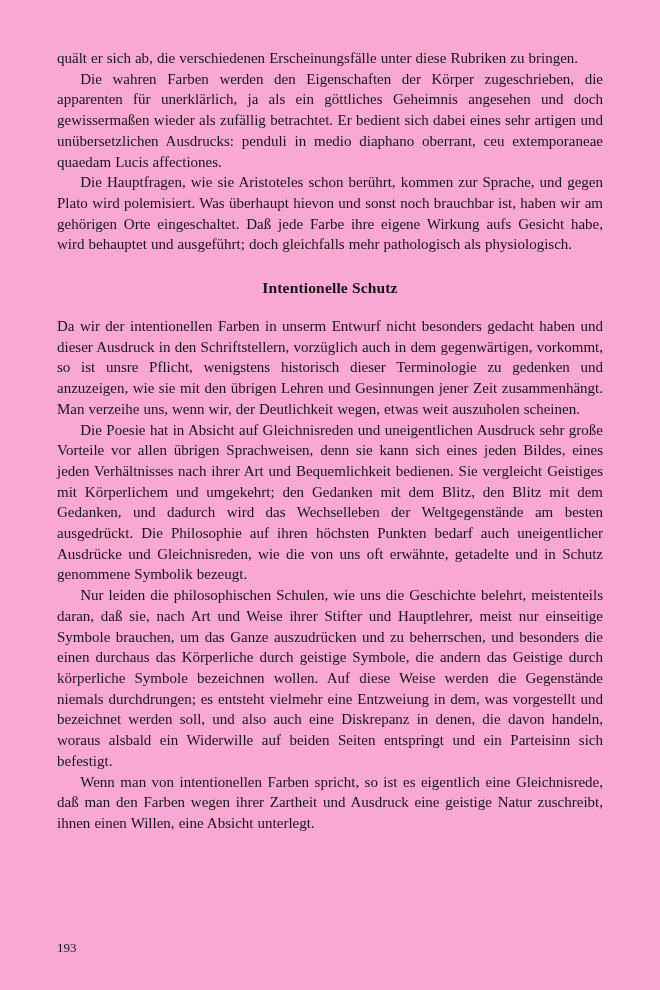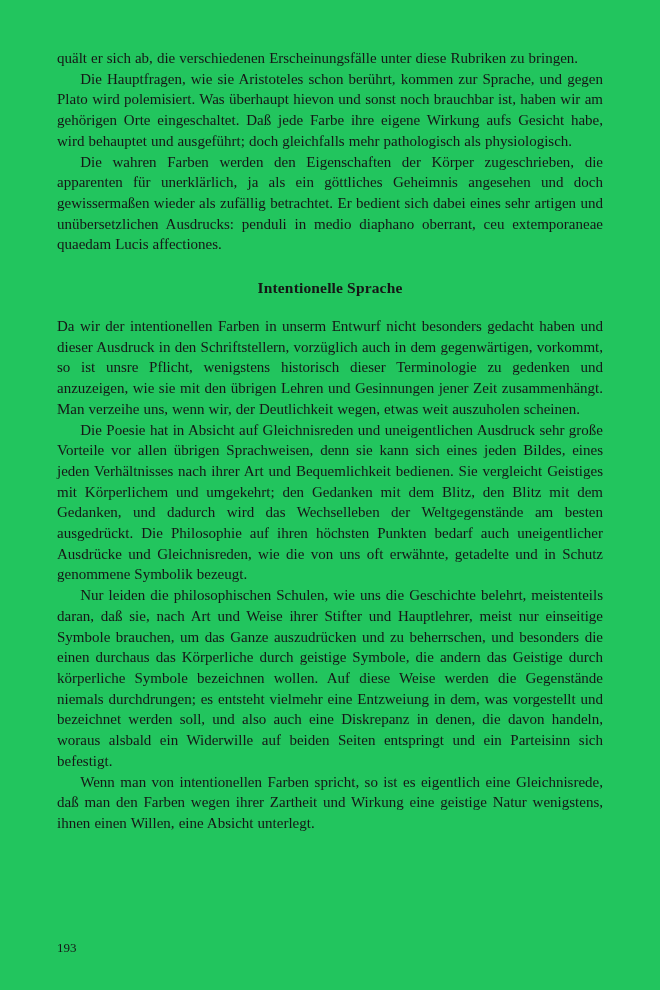--- a/index.html
+++ b/index.html
@@ -13,21 +13,21 @@
     overflow: hidden;
     font-family: "Liberation Serif", serif;
     color: #161616;
   }
   .book-page {
     position: relative;
     box-sizing: border-box;
     width: 660px;
     height: 990px;
     padding: 48px 57px 0 57px;
-    background: #22c55e;
+    background: #f9a8d4;
   }
   .body-text {
     width: 546px;
   }
   .para {
     margin: 0;
     font-size: 15px;
     line-height: 20.7px;
     text-align: justify;
     text-indent: 1.55em;
@@ -52,25 +52,25 @@
     font-size: 13px;
     color: #161616;
   }
 </style>
 </head>
 <body>
 
 <div class="book-page">
   <div class="body-text">
     <p class="para flush">quält er sich ab, die verschiedenen Erscheinungsfälle unter diese Rubriken zu bringen.</p>
+    <p class="para">Die wahren Farben werden den Eigenschaften der Körper zugeschrieben, die apparenten für unerklärlich, ja als ein göttliches Geheimnis angesehen und doch gewissermaßen wieder als zufällig betrachtet. Er bedient sich dabei eines sehr artigen und unübersetzlichen Ausdrucks: penduli in medio diaphano oberrant, ceu extemporaneae quaedam Lucis affectiones.</p>
     <p class="para">Die Hauptfragen, wie sie Aristoteles schon berührt, kommen zur Sprache, und gegen Plato wird polemisiert. Was überhaupt hievon und sonst noch brauchbar ist, haben wir am gehörigen Orte eingeschaltet. Daß jede Farbe ihre eigene Wirkung aufs Gesicht habe, wird behauptet und ausgeführt; doch gleichfalls mehr pathologisch als physiologisch.</p>
-    <p class="para">Die wahren Farben werden den Eigenschaften der Körper zugeschrieben, die apparenten für unerklärlich, ja als ein göttliches Geheimnis angesehen und doch gewissermaßen wieder als zufällig betrachtet. Er bedient sich dabei eines sehr artigen und unübersetzlichen Ausdrucks: penduli in medio diaphano oberrant, ceu extemporaneae quaedam Lucis affectiones.</p>
 
-    <h2 class="section-heading">Intentionelle Sprache</h2>
+    <h2 class="section-heading">Intentionelle Schutz</h2>
 
     <p class="para flush">Da wir der intentionellen Farben in unserm Entwurf nicht besonders gedacht haben und dieser Ausdruck in den Schriftstellern, vorzüglich auch in dem gegenwärtigen, vorkommt, so ist unsre Pflicht, wenigstens historisch dieser Terminologie zu gedenken und anzuzeigen, wie sie mit den übrigen Lehren und Gesinnungen jener Zeit zusammenhängt. Man verzeihe uns, wenn wir, der Deutlichkeit wegen, etwas weit auszuholen scheinen.</p>
     <p class="para">Die Poesie hat in Absicht auf Gleichnisreden und uneigentlichen Ausdruck sehr große Vorteile vor allen übrigen Sprachweisen, denn sie kann sich eines jeden Bildes, eines jeden Verhältnisses nach ihrer Art und Bequemlichkeit bedienen. Sie vergleicht Geistiges mit Körperlichem und umgekehrt; den Gedanken mit dem Blitz, den Blitz mit dem Gedanken, und dadurch wird das Wechselleben der Weltgegenstände am besten ausgedrückt. Die Philosophie auf ihren höchsten Punkten bedarf auch uneigentlicher Ausdrücke und Gleichnisreden, wie die von uns oft erwähnte, getadelte und in Schutz genommene Symbolik bezeugt.</p>
     <p class="para">Nur leiden die philosophischen Schulen, wie uns die Geschichte belehrt, meistenteils daran, daß sie, nach Art und Weise ihrer Stifter und Hauptlehrer, meist nur einseitige Symbole brauchen, um das Ganze auszudrücken und zu beherrschen, und besonders die einen durchaus das Körperliche durch geistige Symbole, die andern das Geistige durch körperliche Symbole bezeichnen wollen. Auf diese Weise werden die Gegenstände niemals durchdrungen; es entsteht vielmehr eine Entzweiung in dem, was vorgestellt und bezeichnet werden soll, und also auch eine Diskrepanz in denen, die davon handeln, woraus alsbald ein Widerwille auf beiden Seiten entspringt und ein Parteisinn sich befestigt.</p>
-    <p class="para">Wenn man von intentionellen Farben spricht, so ist es eigentlich eine Gleichnisrede, daß man den Farben wegen ihrer Zartheit und Wirkung eine geistige Natur wenigstens, ihnen einen Willen, eine Absicht unterlegt.</p>
+    <p class="para">Wenn man von intentionellen Farben spricht, so ist es eigentlich eine Gleichnisrede, daß man den Farben wegen ihrer Zartheit und Ausdruck eine geistige Natur zuschreibt, ihnen einen Willen, eine Absicht unterlegt.</p>
   </div>
 
   <div class="page-number">193</div>
 </div>
 
 </body></html>

